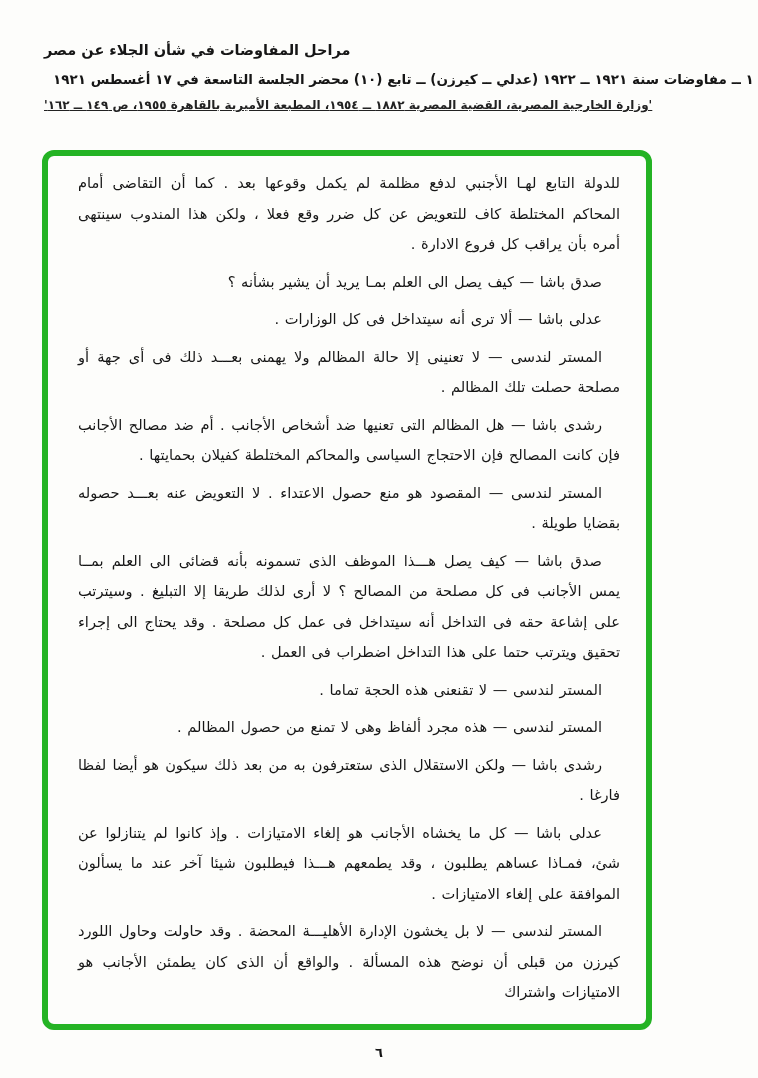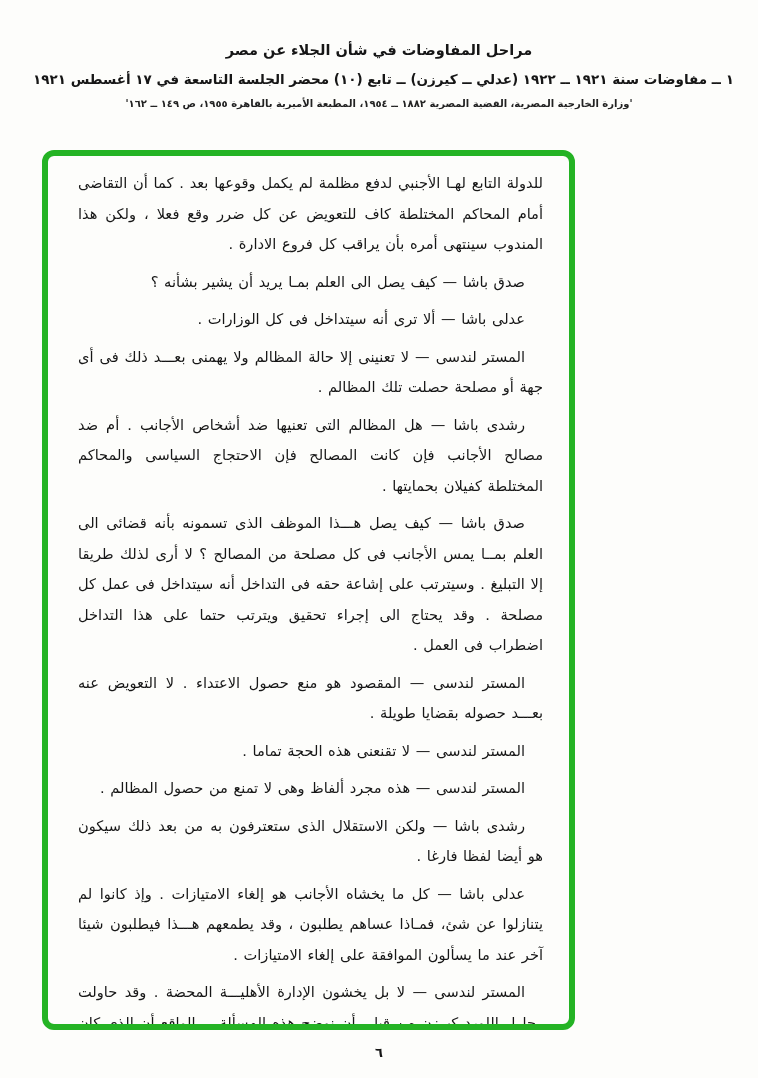--- a/index.html
+++ b/index.html
@@ -14,46 +14,48 @@
   .page {
     position: absolute;
     inset: 0;
     direction: rtl;
   }
   .doc-header {
     position: absolute;
     top: 42px;
     left: 0;
     right: 0;
-    text-align: center;
+    text-align: left;
     direction: rtl;
+    padding-left: 44px;
   }
   .doc-title {
     font-size: 14.5px;
     font-weight: bold;
     letter-spacing: 0.2px;
     margin-bottom: 13px;
   }
   .doc-subtitle {
     font-size: 13.5px;
     font-weight: bold;
     white-space: nowrap;
     margin-bottom: 11px;
     margin-left: 9px;
   }
   .doc-source {
-    font-size: 10px;
+    font-size: 12px;
     font-weight: bold;
     color: #222;
+    text-decoration: underline;
   }
   .highlight-box {
     position: absolute;
     left: 42px;
     top: 150px;
-    width: 533px;
+    width: 610px;
     height: 880px;
     border: 6px solid #24b324;
     border-radius: 12px;
     padding: 12px 26px 12px 30px;
     direction: rtl;
     overflow: hidden;
     background: transparent;
   }
   .highlight-box p {
     font-size: 14.6px;
@@ -86,22 +88,22 @@
     <div class="doc-subtitle">١ ــ مفاوضات سنة ١٩٢١ ــ ١٩٢٢ (عدلي ــ كيرزن) ــ تابع (١٠) محضر الجلسة التاسعة في ١٧ أغسطس ١٩٢١</div>
     <div class="doc-source">'وزارة الخارجية المصرية، القضية المصرية ١٨٨٢ ــ ١٩٥٤، المطبعة الأميرية بالقاهرة ١٩٥٥، ص ١٤٩ ــ ١٦٢'</div>
   </div>
 
   <div class="highlight-box" style="border-color: rgb(36, 179, 36);">
     <p class="continuation">للدولة التابع لهـا الأجنبي لدفع مظلمة لم يكمل وقوعها بعد . كما أن التقاضى أمام المحاكم المختلطة كاف للتعويض عن كل ضرر وقع فعلا ، ولكن هذا المندوب سينتهى أمره بأن يراقب كل فروع الادارة .</p>
     <p>صدق باشا — كيف يصل الى العلم بمـا يريد أن يشير بشأنه ؟</p>
     <p>عدلى باشا — ألا ترى أنه سيتداخل فى كل الوزارات .</p>
     <p>المستر لندسى — لا تعنينى إلا حالة المظالم ولا يهمنى بعـــد ذلك فى أى جهة أو مصلحة حصلت تلك المظالم .</p>
     <p>رشدى باشا — هل المظالم التى تعنيها ضد أشخاص الأجانب . أم ضد مصالح الأجانب فإن كانت المصالح فإن الاحتجاج السياسى والمحاكم المختلطة كفيلان بحمايتها .</p>
+    <p>المستر لندسى — المقصود هو منع حصول الاعتداء . لا التعويض عنه بعـــد حصوله بقضايا طويلة .</p>
     <p>صدق باشا — كيف يصل هـــذا الموظف الذى تسمونه بأنه قضائى الى العلم بمــا يمس الأجانب فى كل مصلحة من المصالح ؟ لا أرى لذلك طريقا إلا التبليغ . وسيترتب على إشاعة حقه فى التداخل أنه سيتداخل فى عمل كل مصلحة . وقد يحتاج الى إجراء تحقيق ويترتب حتما على هذا التداخل اضطراب فى العمل .</p>
-    <p>المستر لندسى — المقصود هو منع حصول الاعتداء . لا التعويض عنه بعـــد حصوله بقضايا طويلة .</p>
     <p>المستر لندسى — لا تقنعنى هذه الحجة تماما .</p>
     <p>المستر لندسى — هذه مجرد ألفاظ وهى لا تمنع من حصول المظالم .</p>
     <p>رشدى باشا — ولكن الاستقلال الذى ستعترفون به من بعد ذلك سيكون هو أيضا لفظا فارغا .</p>
     <p>عدلى باشا — كل ما يخشاه الأجانب هو إلغاء الامتيازات . وإذ كانوا لم يتنازلوا عن شئ، فمـاذا عساهم يطلبون ، وقد يطمعهم هـــذا فيطلبون شيئا آخر عند ما يسألون الموافقة على إلغاء الامتيازات .</p>
     <p>المستر لندسى — لا بل يخشون الإدارة الأهليـــة المحضة . وقد حاولت وحاول اللورد كيرزن من قبلى أن نوضح هذه المسألة . والواقع أن الذى كان يطمئن الأجانب هو الامتيازات واشتراك</p>
   </div>
 
   <div class="page-number">٦</div>
 
 </div>

